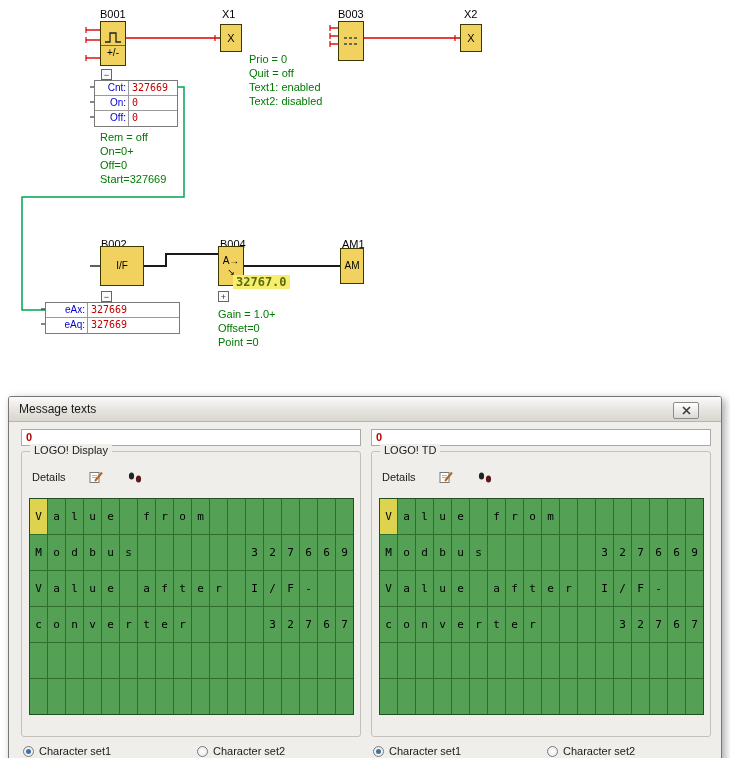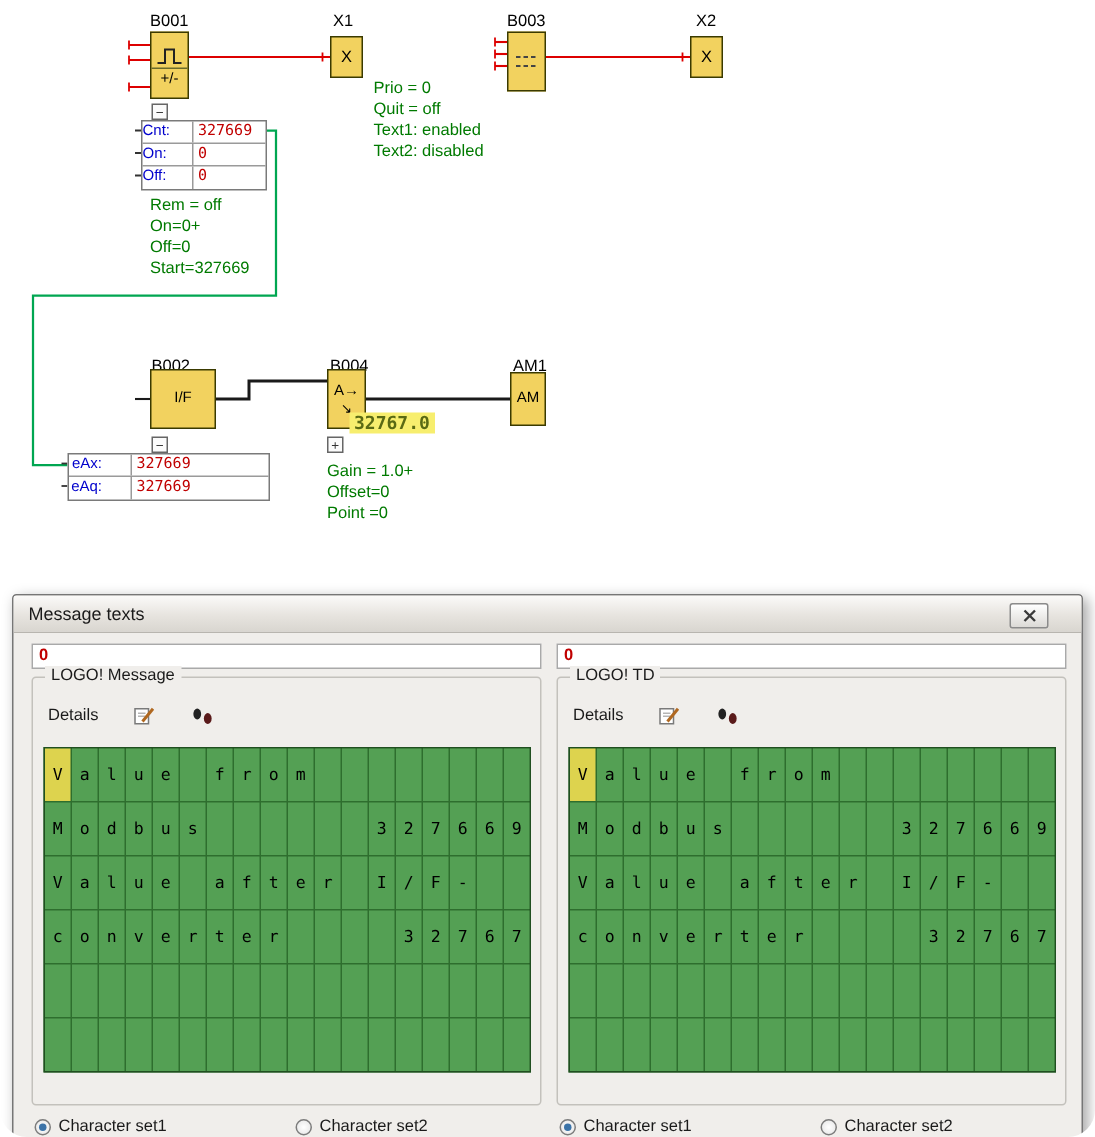--- a/index.html
+++ b/index.html
@@ -1,29 +1,29 @@
 <!DOCTYPE html>
 <html><head>
 <meta charset="utf-8">
 <style>
   html,body{margin:0;padding:0;background:#ffffff;}
-  #app{position:relative;width:730px;height:758px;background:#ffffff;font-family:"Liberation Sans",sans-serif;overflow:hidden;border-radius:18px;}
+  #app{position:relative;width:730px;height:758px;background:#ffffff;font-family:"Liberation Sans",sans-serif;overflow:hidden;}
   .abs{position:absolute;}
   
   .blk{position:absolute;background:#f2d25f;border:1px solid #3a3a00;box-sizing:border-box;display:flex;flex-direction:column;align-items:center;justify-content:center;color:#000;}
   .blk-main{font-size:11px;line-height:12px;}
   .blk-sub{border-top:1px solid #6b6b2a;width:100%;text-align:center;font-size:10px;line-height:13px;}
   .blk-arrow{font-size:9px;line-height:10px;}
   .blk-label{position:absolute;font-size:11px;color:#000;}
   .note{position:absolute;color:#007a00;font-size:11px;line-height:14px;white-space:pre;}
   .pmbox{position:absolute;width:11px;height:11px;border:1px solid #666;background:#fbfbfb;box-sizing:border-box;display:flex;align-items:center;justify-content:center;font-size:9px;color:#333;}
   .ptable{position:absolute;background:#ffffff;border:1px solid #7a7a7a;box-sizing:border-box;}
   .prow{display:flex;height:15px;border-bottom:1px solid #9a9a9a;box-sizing:border-box;font-size:10px;line-height:13px;}
   .prow:last-child{border-bottom:none;}
-  .plabel{width:34px;text-align:right;color:#0000cc;padding-right:19px;border-right:1px solid #9a9a9a;box-sizing:border-box;}
+  .plabel{width:34px;text-align:right;color:#0000cc;padding-right:2px;border-right:1px solid #9a9a9a;box-sizing:border-box;}
   .t2 .plabel{width:42px;}
   .pvalue{flex:1;color:#c00000;padding-left:3px;font-family:"DejaVu Sans Mono",monospace;font-size:10px;}
   .hlval{position:absolute;background:#f7ee6e;color:#5a6a14;font-family:"DejaVu Sans Mono",monospace;font-size:12px;font-weight:bold;padding:0 3px;line-height:14px;}
   
   .dialog{position:absolute;left:8px;top:396px;width:714px;height:370px;background:#f0eeeb;border:1px solid #767676;border-radius:3px 3px 0 0;box-shadow:3px 3px 9px rgba(0,0,0,0.35);box-sizing:border-box;}
   .titlebar{height:24px;background:linear-gradient(#fbfaf9,#e7e4df 55%,#d9d6d0);border-bottom:1px solid #b8b5af;border-radius:2px 2px 0 0;display:flex;align-items:center;padding:0 10px;font-size:12px;color:#1a1a1a;}
   .closebtn{position:absolute;top:5px;right:22px;width:24px;height:15px;border:1px solid #8b8b8b;border-radius:2px;background:linear-gradient(#ffffff,#dcdad6);display:flex;align-items:center;justify-content:center;cursor:pointer;}
   .priofield{position:absolute;top:32px;width:340px;height:17px;background:#ffffff;border:1px solid #a9a9a9;box-sizing:border-box;font-size:11px;font-weight:bold;color:#c00000;padding:1px 0 0 4px;}
   .group{position:absolute;top:54px;width:340px;height:286px;border:1px solid #c3c1bc;border-radius:3px;box-sizing:border-box;}
   .group-title{position:absolute;top:-8px;left:8px;background:#f0eeeb;padding:0 4px;font-size:11px;color:#1a1a1a;}
@@ -159,21 +159,21 @@
       <span>Message texts</span>
       <div class="closebtn">
         <svg width="9" height="9" viewBox="0 0 9 9">
           <path d="M1,1 L8,8 M8,1 L1,8" stroke="#3a3a3a" stroke-width="1.6"></path>
         </svg>
       </div>
     </div>
 
     <div class="priofield" style="left:12px">0</div>
     <div class="group" style="left:12px">
-      <span class="group-title">LOGO! Message</span>
+      <span class="group-title">LOGO! Display</span>
       <div class="details">
         <span>Details</span>
         <span class="icon">
           <svg width="15" height="14" viewBox="0 0 15 14">
             <rect x="1" y="2.5" width="9" height="10" fill="#ffffff" stroke="#7a7a7a"></rect>
             <line x1="3" y1="5.5" x2="8" y2="5.5" stroke="#b5b5b5"></line>
             <line x1="3" y1="7.5" x2="8" y2="7.5" stroke="#b5b5b5"></line>
             <line x1="6" y1="11" x2="13" y2="2.5" stroke="#b06820" stroke-width="2"></line>
           </svg>
         </span>

